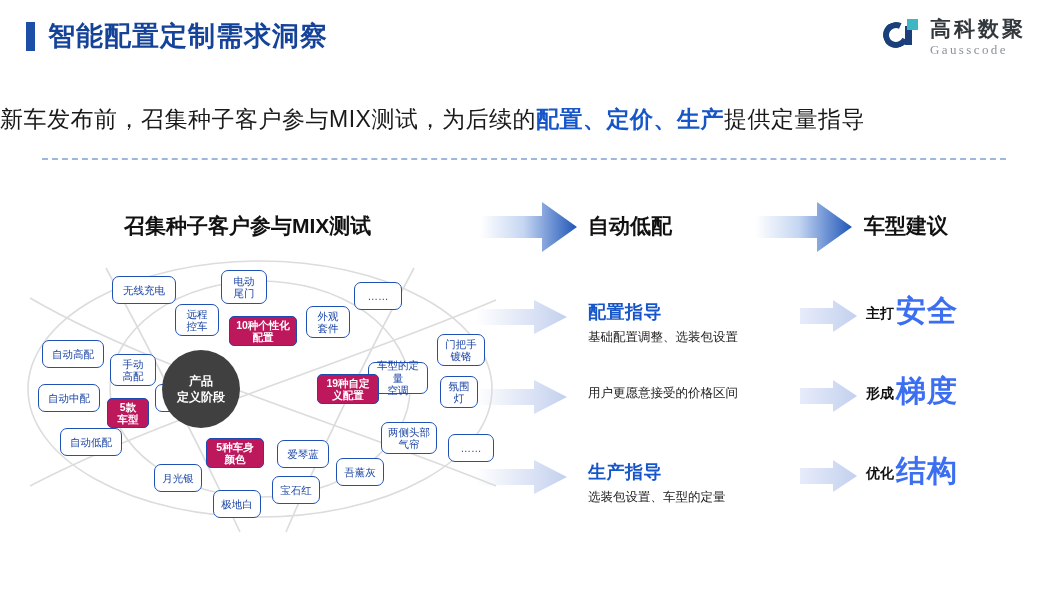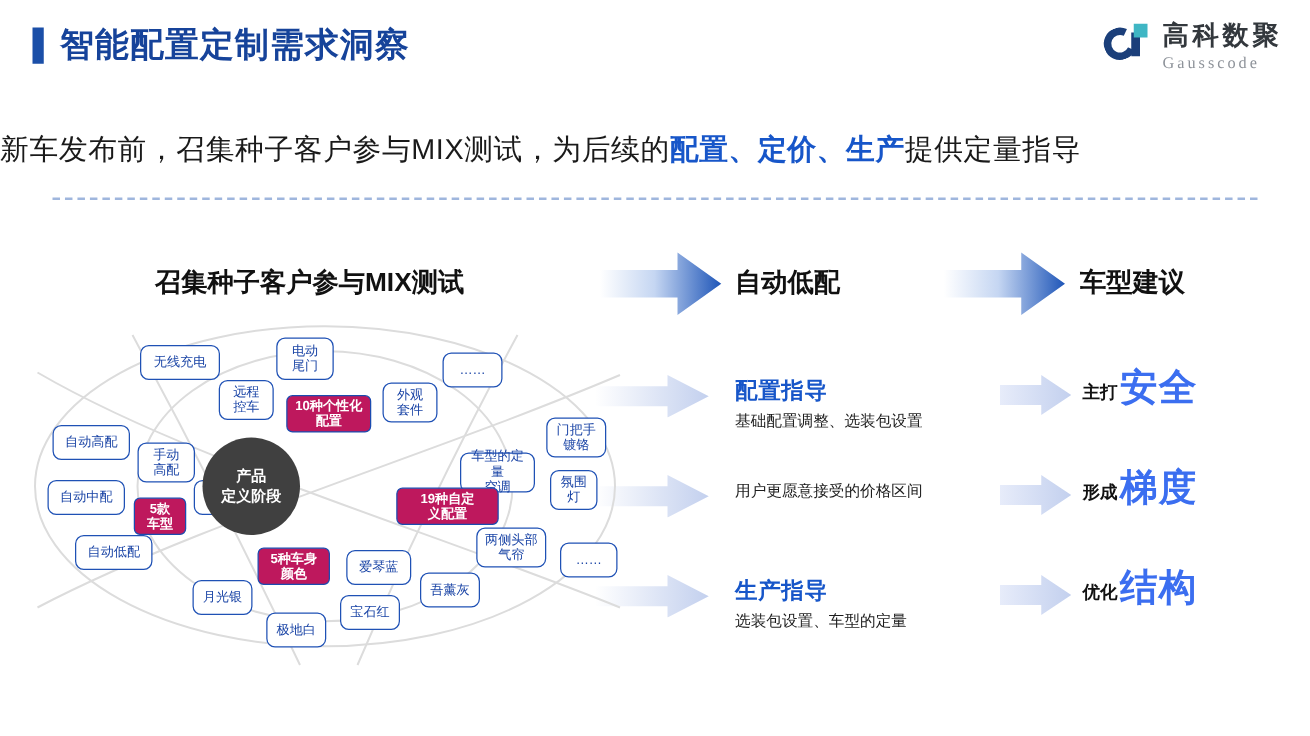--- a/index.html
+++ b/index.html
@@ -208,21 +208,21 @@
 镀铬</div>
   <div class="node plain" style="left:32px;top:82px;width:62px;height:28px">自动高配</div>
   <div class="node plain" style="left:100px;top:96px;width:46px;height:32px">手动
 高配</div>
   <div class="node plain" style="left:358px;top:104px;width:60px;height:32px">车型的定量
 空调</div>
   <div class="node plain" style="left:430px;top:118px;width:38px;height:32px">氛围
 灯</div>
   <div class="node plain" style="left:28px;top:126px;width:62px;height:28px">自动中配</div>
   <div class="node plain" style="left:145px;top:126px;width:60px;height:28px">手动中配</div>
-  <div class="node fill" style="left:307px;top:132px;width:82px;height:30px">19种自定
+  <div class="node fill" style="left:307px;top:116px;width:62px;height:30px">19种自定
 义配置</div>
   <div class="node fill" style="left:97px;top:140px;width:42px;height:30px">5款
 车型</div>
   <div class="node plain" style="left:50px;top:170px;width:62px;height:28px">自动低配</div>
   <div class="node plain" style="left:371px;top:164px;width:56px;height:32px">两侧头部
 气帘</div>
   <div class="node plain" style="left:438px;top:176px;width:46px;height:28px">……</div>
   <div class="node fill" style="left:196px;top:180px;width:58px;height:30px">5种车身
 颜色</div>
   <div class="node plain" style="left:267px;top:182px;width:52px;height:28px">爱琴蓝</div>

